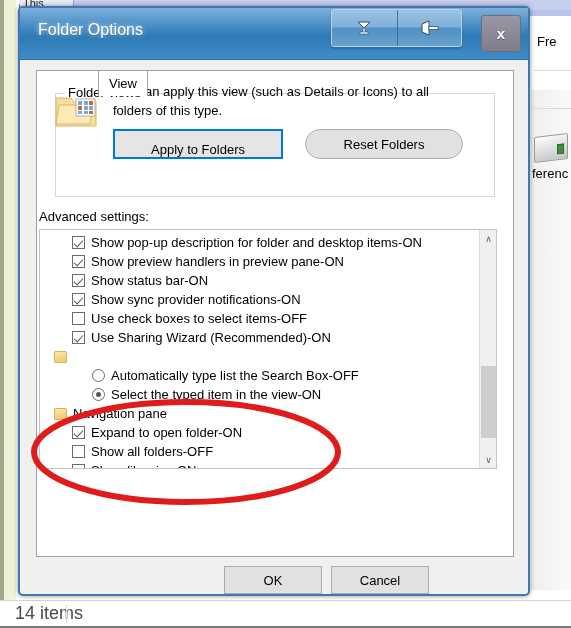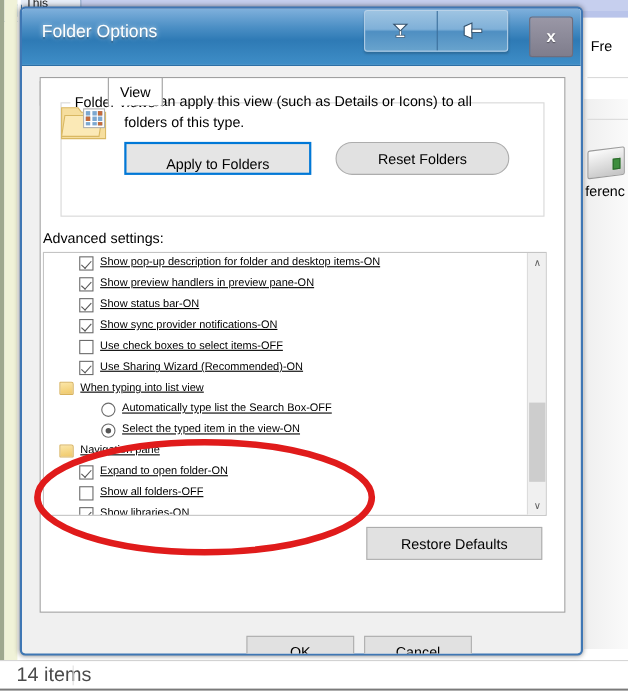--- a/index.html
+++ b/index.html
@@ -158,22 +158,22 @@
   }
 
   
   .listbox {
     position:absolute; left:2px; top:158px; width:458px; height:240px;
     border:1px solid #c4c4c4; background:#ffffff;
     overflow:hidden;
   }
   .list-inner { position:absolute; left:0; top:0; right:17px; top:3px; }
   .lrow {
-    height:19px; display:flex; align-items:flex-start;
-    font-size:10px; color:#000; white-space:nowrap;text-decoration:underline;
+    height:19px; display:flex; align-items:center;
+    font-size:13px; color:#000; white-space:nowrap;
   }
   .lrow .lbl { margin-left:6px; }
   .cb {
     width:13px; height:13px; border:1px solid #6b6b6b; background:#fff;
     flex:none; position:relative; margin-left:32px;
   }
   .cb.checked:after {
     content:""; position:absolute; left:3px; top:1px;
     width:4px; height:8px; border:solid #555; border-width:0 1.6px 1.6px 0;
     transform:rotate(42deg);
@@ -205,21 +205,21 @@
   .vs-thumb {
     position:absolute; left:1px; width:15px; top:136px; height:72px;
     background:#cdcdcd;
   }
 
   #restoreDefaults {
     position:absolute; left:296px; top:408px; width:160px; height:30px;
   }
 
   .dlg-footer {
-    position:absolute; left:0; top:568px; width:508px; height:34px;
+    position:absolute; left:0; top:556px; width:508px; height:34px;
   }
   #btnOK     { position:absolute; left:204px; top:2px; width:98px; height:28px; }
   #btnCancel { position:absolute; left:311px; top:2px; width:98px; height:28px; }
   #btnApply  { position:absolute; left:418px; top:2px; width:70px; height:28px;margin-top:48px; }
 
   
   .annot-ellipse {
     position:absolute; left:28px; top:398px; width:316px; height:108px;
     pointer-events:none; z-index:50;
   }
@@ -353,21 +353,20 @@
           <div class="lrow">
             <span class="cb"></span>
             <span class="lbl">Use check boxes to select items-OFF</span>
           </div>
           <div class="lrow">
             <span class="cb checked"></span>
             <span class="lbl">Use Sharing Wizard (Recommended)-ON</span>
           </div>
           <div class="lrow">
             <span class="grp-icon"></span>
-            <span class="lbl">When typing into list view</span>
           </div>
           <div class="lrow">
             <span class="rb"></span>
             <span class="lbl">Automatically type list the Search Box-OFF</span>
           </div>
           <div class="lrow">
             <span class="rb checked"></span>
             <span class="lbl">Select the typed item in the view-ON</span>
           </div>
           <div class="lrow">
@@ -391,23 +390,20 @@
         <div class="vs-arrow vs-up">
           <span>∧</span>
         </div>
         <div class="vs-thumb"></div>
         <div class="vs-arrow vs-down">
           <span>∨</span>
         </div>
       </div>
     </div>
 
-    <div class="btn" id="restoreDefaults">
-      <span>Restore Defaults</span>
-    </div>
   </div>
 
   <div class="dlg-footer">
     <div class="btn" id="btnOK">
       <span>OK</span>
     </div>
     <div class="btn" id="btnCancel">
       <span>Cancel</span>
     </div>
     <div class="btn disabled" id="btnApply">

